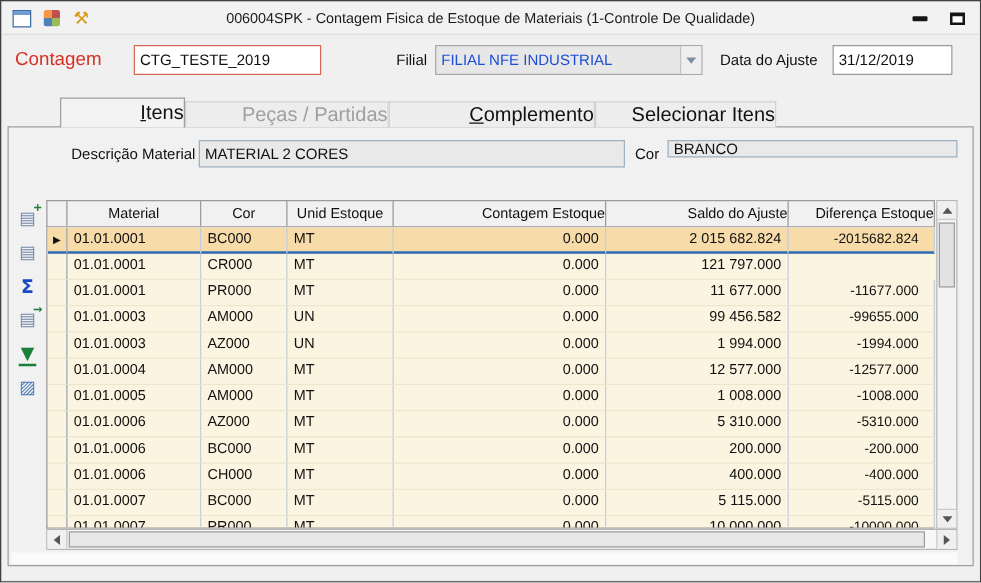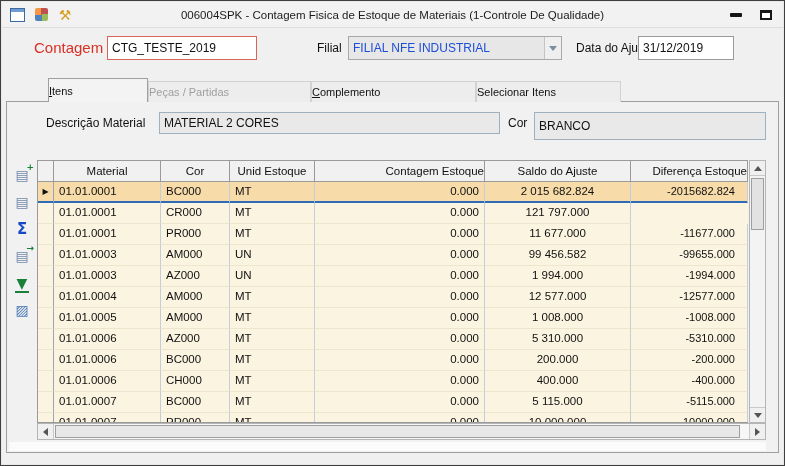--- a/index.html
+++ b/index.html
@@ -24,53 +24,53 @@
             cursor:pointer; border-radius:2px; }
   .min-glyph { width:12px; height:4px; background:#151515; border-radius:1px; }
   .max-glyph { width:12px; height:10px; border:2px solid #151515; border-top-width:3px; background:#fff; }
 
   
   .headerbar { position:absolute; left:1px; right:1px; top:27px; height:42px; }
   .headerbar > * { position:absolute; }
   .lbl { font-size:12px; color:#111; white-space:nowrap; }
   .inp { background:#fff; border:1px solid #9a9a9a; font-size:12px; color:#111; padding:0 4px;
          font-family:"Liberation Sans","DejaVu Sans",sans-serif; }
-  .contagem-label { left:10px; top:11px; font-size:15px; color:var(--contagem-red,#d93025);margin-left:22px; }
+  .contagem-label { left:10px; top:11px; font-size:15px; color:var(--contagem-red,#d93025); }
   .contagem-input { left:105px; top:8px; width:150px; height:24px; border:1px solid #d96459; }
   .filial-label { left:315px; top:13px; }
   .combo { left:346px; top:8px; width:214px; height:24px; background:#e7e7e7; border:1px solid #a9a9a9;
            display:flex; cursor:pointer; }
   .combo-text { flex:1; line-height:22px; padding-left:4px; font-size:12px; color:#1d4ed8;
                 white-space:nowrap; overflow:hidden; }
   .combo-btn { width:17px; border-left:1px solid #c4c4c4; background:#efefef;
                display:flex; align-items:center; justify-content:center; }
   .combo-btn::after { content:""; border-left:4px solid transparent; border-right:4px solid transparent;
                border-top:5px solid #7d8ea0; }
   .data-ajuste-label { left:574px; top:13px; }
-  .data-ajuste-input { left:636px; top:8px; width:96px; height:24px; }
+  .data-ajuste-input { left:664px; top:8px; width:96px; height:24px; }
 
   
   .tabstrip { position:absolute; left:5px; top:77px; height:24px; display:flex; padding-left:42px; z-index:2; }
-  .tab { height:21px; margin-top:3px; line-height:21px; text-align:left; font-size:11px; color:#111;
+  .tab { height:21px; margin-top:3px; line-height:21px; text-align:right; font-size:16px; color:#111;
          background:#ededed; border:1px solid #d2d2d2; border-bottom:none; cursor:pointer;
          white-space:nowrap; overflow:hidden; }
   .tab:nth-child(1){ width:100px; } .tab:nth-child(2){ width:163px; }
   .tab:nth-child(3){ width:165px; } .tab:nth-child(4){ width:145px; }
   .tab.active { height:24px; margin-top:0; line-height:24px; background:#f3f3f3;
                 border:1px solid #9f9f9f; border-bottom:none; }
   .tab.disabled { color:#9f9f9f; }
 
   
   .panel { position:absolute; left:5px; top:100px; width:773px; height:352px;
            background:#f1f1f1; border:1px solid #9f9f9f; }
   .panel > * { position:absolute; }
-  .desc-label { left:39px; top:14px; }
+  .desc-label { left:50px; top:14px; }
   .desc-input { left:152px; top:10px; width:341px; height:22px; background:#e9e9e9; border:1px solid #9fb0bf; }
   .cor-label  { left:501px; top:14px; }
-  .cor-input  { left:527px; top:10px; width:232px; height:28px; background:#e9e9e9; border:1px solid #9fb0bf; }
+  .cor-input  { left:527px; top:10px; width:232px; height:14px; background:#e9e9e9; border:1px solid #9fb0bf; }
 
   
   .side-toolbar { left:2px; top:64px; width:26px; display:flex; flex-direction:column; gap:9px; align-items:center; }
   .tool { position:relative; width:20px; height:18px; display:flex; align-items:center; justify-content:center;
           font-size:14px; font-family:"DejaVu Sans",sans-serif; cursor:pointer; }
   .tool.sum { font-size:15px; font-weight:bold; }
   .tool .badge { position:absolute; right:-2px; top:-4px; font-size:9px; font-weight:bold; }
   .tool.bar::after { content:""; position:absolute; left:3px; right:3px; bottom:-1px; height:2px; background:#188038; }
 
   
@@ -83,21 +83,21 @@
                border-left:1px solid #9a9a9a; border-bottom:1px solid #9a9a9a; }
   .grid-row { display:flex; height:21px; cursor:default; }
   .grid-row.selected { background:var(--selected-row-bg,#f7dcaa);
                        box-shadow: inset 0 -2px 0 var(--selection-border,#2e6bb8); }
   .cell { border-right:1px solid #c3cedd; border-bottom:1px solid #ede5cd; line-height:19px;
           font-size:11.5px; color:#111; padding:0 5px; white-space:nowrap; overflow:hidden; }
   .grid-row.selected .cell { border-bottom-color:transparent; }
   .gutter { width:16px; padding:0; text-align:center; }
   .cell.gutter { border-right:1px solid #9aa6b5; font-size:8px; line-height:19px; }
   .c0{width:107px;} .c1{width:69px;} .c2{width:85px;} .c3{width:170px;text-align:right;}
-  .c4{width:146px;text-align:center;} .c5{width:117px;text-align:right;}
+  .c4{width:146px;text-align:right;} .c5{width:117px;text-align:right;}
   .cell.c5{ padding-right:12px; font-size:11px; }
 
   
   .vscroll { left:742px; top:58px; width:17px; height:263px; background:#f3f3f3; border:1px solid #b5b5b5; }
   .vs-up,.vs-down { position:absolute; left:0; width:15px; height:15px; background:#f0f0f0;
                     display:flex; align-items:center; justify-content:center; cursor:pointer; }
   .vs-up{ top:0; border-bottom:1px solid #c9c9c9; }
   .vs-down{ bottom:0; border-top:1px solid #c9c9c9; }
   .vs-up::after{ content:""; border-left:4px solid transparent; border-right:4px solid transparent;
                  border-bottom:5px solid #555; }

